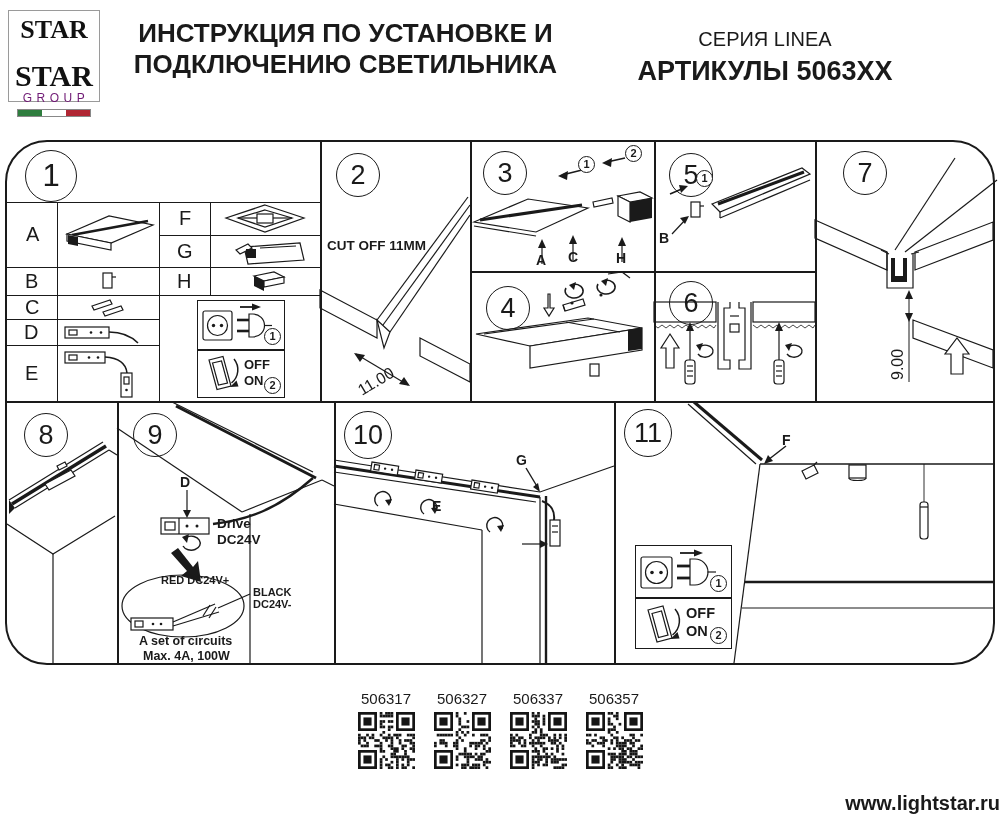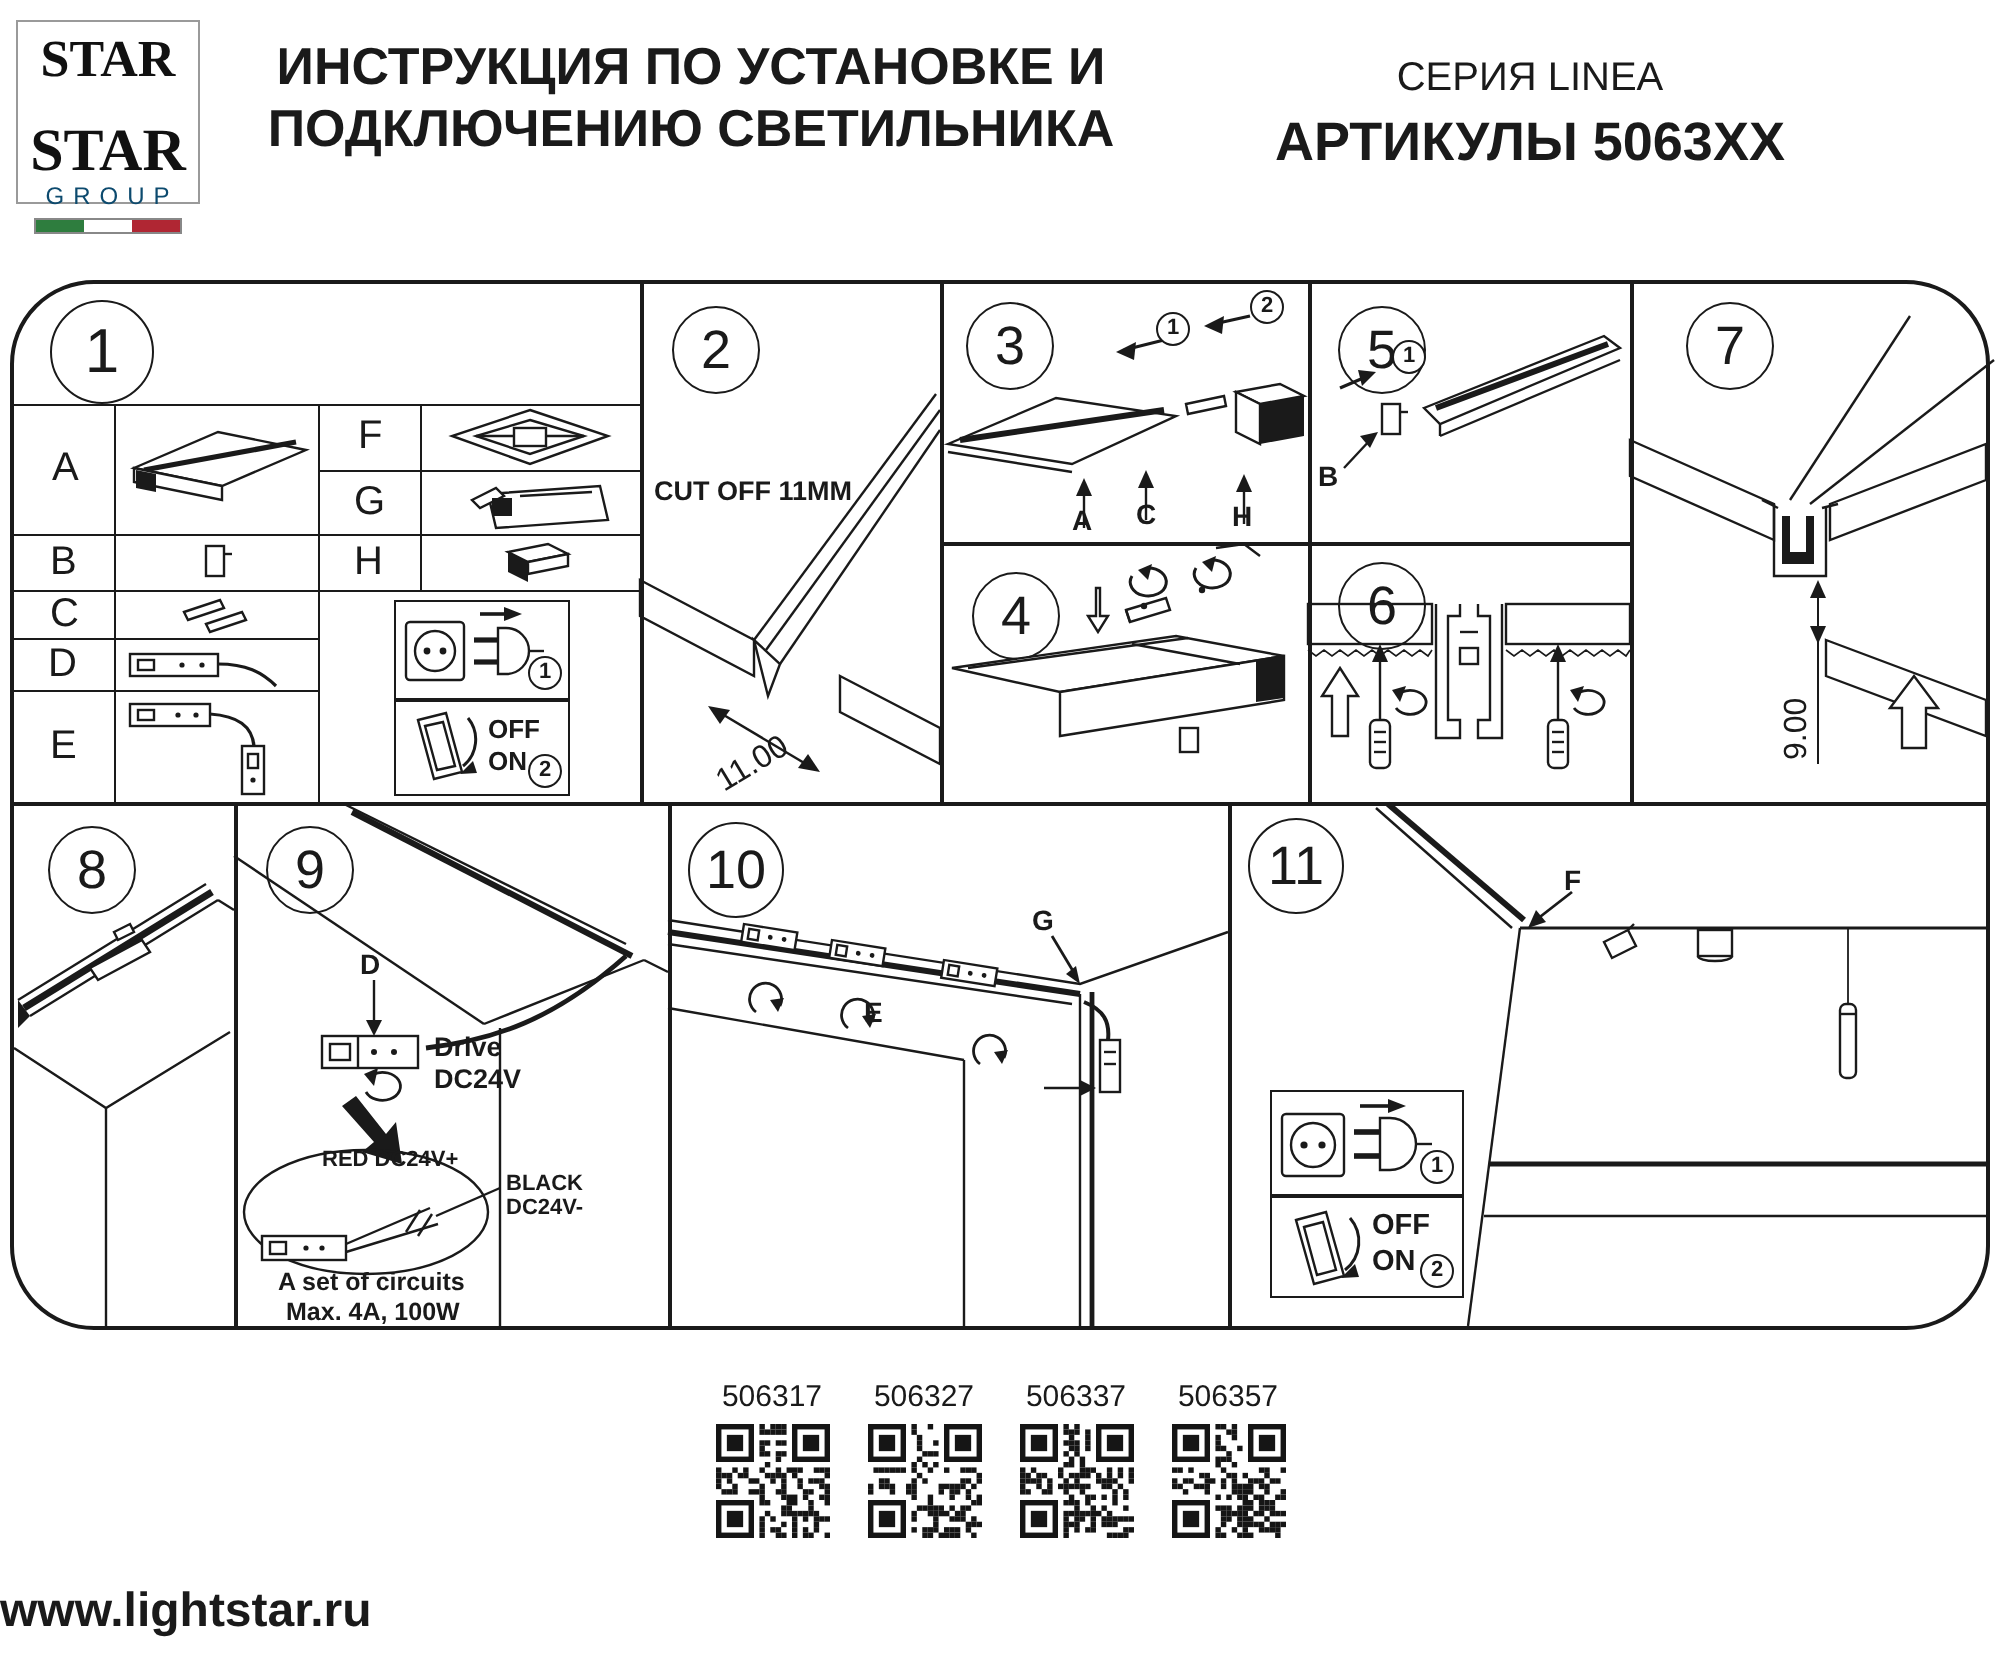--- a/index.html
+++ b/index.html
@@ -3,21 +3,21 @@
 <meta charset="utf-8">
 <style>
   html,body{margin:0;padding:0;}
   body{width:1000px;height:829px;position:relative;background:#ffffff;
        font-family:"Liberation Sans",sans-serif;color:#1a1a1a;overflow:hidden;}
   
   .logo-box{position:absolute;left:8px;top:10px;width:92px;height:92px;border:1px solid #9a9a9a;
             background:#fff;text-align:center;box-sizing:border-box;padding-top:7px;}
   .logo-l1{font-family:"Liberation Serif",serif;font-weight:700;font-size:26px;line-height:24px;letter-spacing:0px;color:#111;}
   .logo-l2{font-family:"Liberation Serif",serif;font-weight:700;font-size:30px;line-height:27px;color:#111;margin-top:20px;}
-  .logo-l3{font-size:12px;letter-spacing:4.5px;color:#0c4a6e;margin-top:2px;margin-left:4px;}
+  .logo-l3{font-size:12px;letter-spacing:4.5px;color:#701a75;margin-top:2px;margin-left:4px;}
   .flag{width:72px;height:6px;margin:4px auto 0 auto;display:flex;border:1px solid #888;}
   .flag div{flex:1;height:100%;}
   .title{position:absolute;left:118px;top:18px;width:455px;text-align:center;
          font-size:26px;font-weight:700;line-height:31px;}
   .hdr-right{position:absolute;left:615px;top:28px;width:300px;text-align:center;}
   .hdr-series{font-size:20px;font-weight:400;}
   .hdr-articles{font-size:27px;font-weight:700;margin-top:5px;}
   
   .sheet{position:absolute;left:5px;top:140px;width:990px;height:525px;
          border:2px solid #1a1a1a;border-radius:42px;box-sizing:border-box;}
@@ -35,22 +35,22 @@
   .dimtxt{font-family:"Liberation Sans",sans-serif;font-size:16px;fill:#1a1a1a;stroke:none;}
   
   .pbox{position:absolute;border:1.6px solid #1a1a1a;background:#fff;box-sizing:border-box;}
   .pbox .cellsep{position:absolute;left:0;background:#1a1a1a;height:1.6px;width:100%;}
   .pbox .off,.pbox .on{position:absolute;font-weight:700;}
   
   .qr-row{position:absolute;left:0;top:690px;width:1000px;display:flex;justify-content:center;gap:19px;}
   .qr-item{width:57px;text-align:center;}
   .qr-label{font-size:15px;font-weight:400;margin-bottom:5px;}
   svg.qr{display:block;}
-  .footer{position:absolute;left:0;top:792px;width:1000px;text-align:left;
-          font-size:24px;font-weight:700;}
+  .footer{position:absolute;left:0;top:792px;width:1000px;text-align:right;
+          font-size:20px;font-weight:700;}
 </style>
 </head>
 <body>
 
 <div class="logo-box">
   <div class="logo-l1">STAR</div>
   <div class="logo-l2">STAR</div>
   <div class="logo-l3">GROUP</div>
   <div class="flag">
     <div style="background:#2e7d3e"></div>

